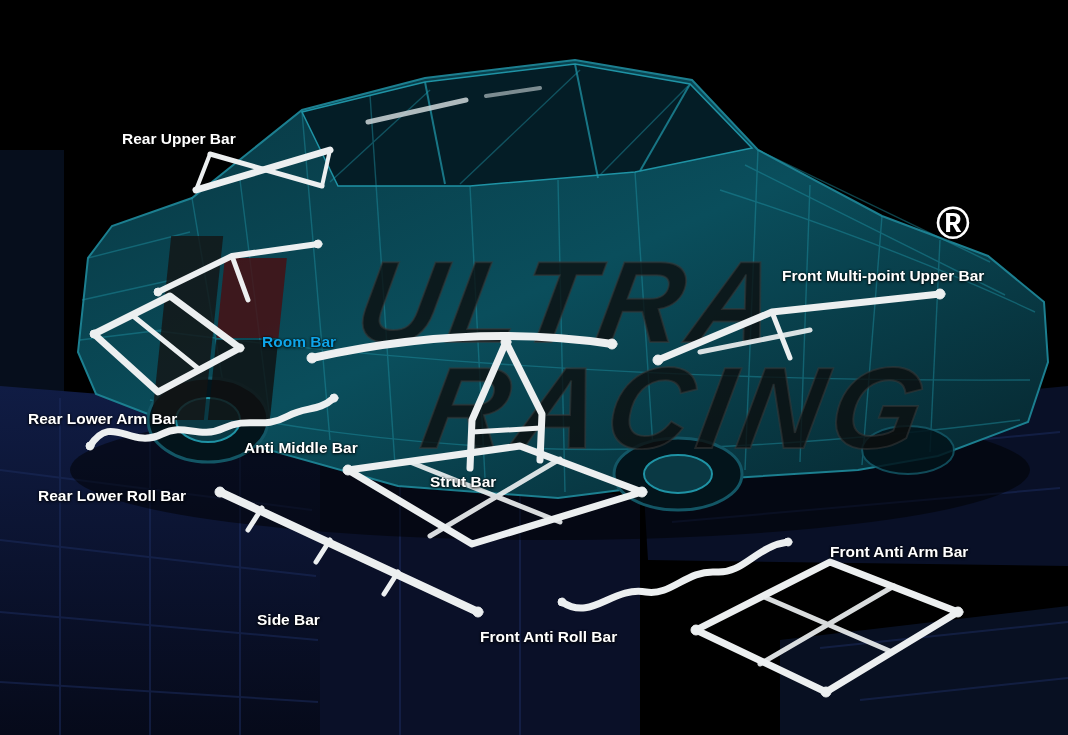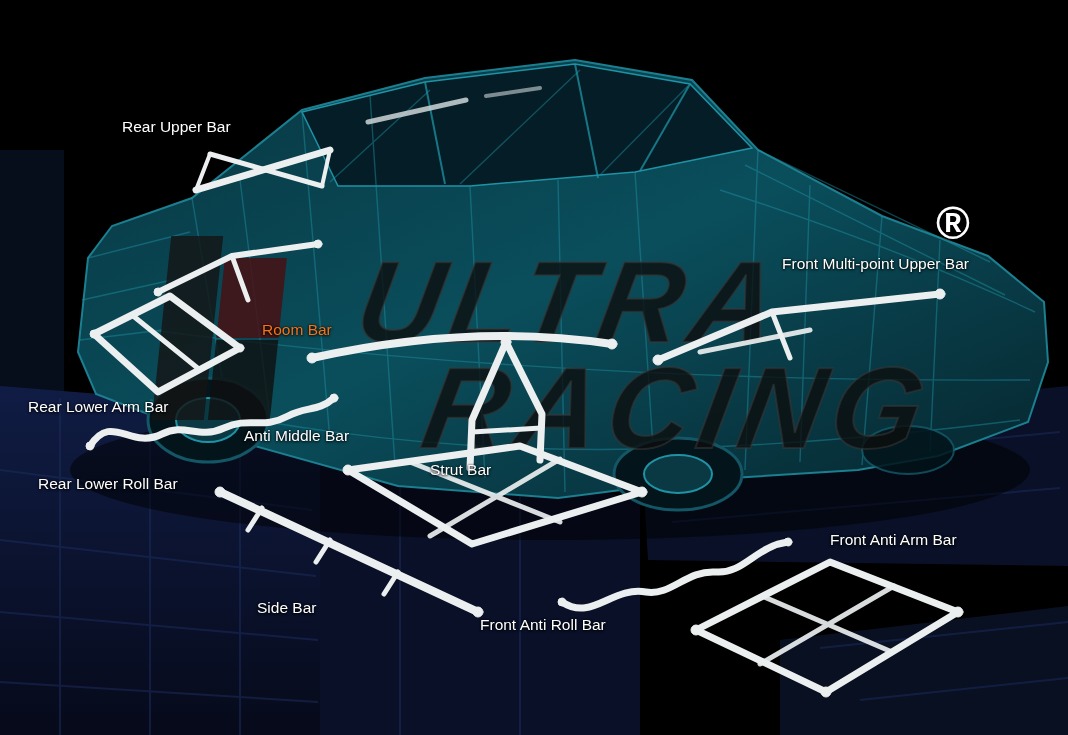--- a/index.html
+++ b/index.html
@@ -7,27 +7,28 @@
     position:relative;
     width:1068px;height:735px;
     background:#000;
     overflow:hidden;
     font-family:"Liberation Sans", sans-serif;
   }
   .stage svg{position:absolute;left:0;top:0;}
   .label{
     position:absolute;
     color:#ffffff;
-    font-weight:normal;
+    font-weight:bold;
     font-size:15.5px;
     line-height:1.1;
     white-space:nowrap;
     text-shadow:0 1px 3px rgba(0,0,0,.95), 0 0 2px rgba(0,0,0,.8);
-  }
-  .label.room{color:#f97316;}
+    margin-top:12px;
+  }
+  .label.room{color:#0ea5e9;}
   .regmark{
     position:absolute;
     left:936px;top:200px;
     color:#ffffff;
     font-size:46px;
     font-weight:bold;
     line-height:1;
     text-shadow:0 1px 3px rgba(0,0,0,.9);
   }
   .wm-text{

